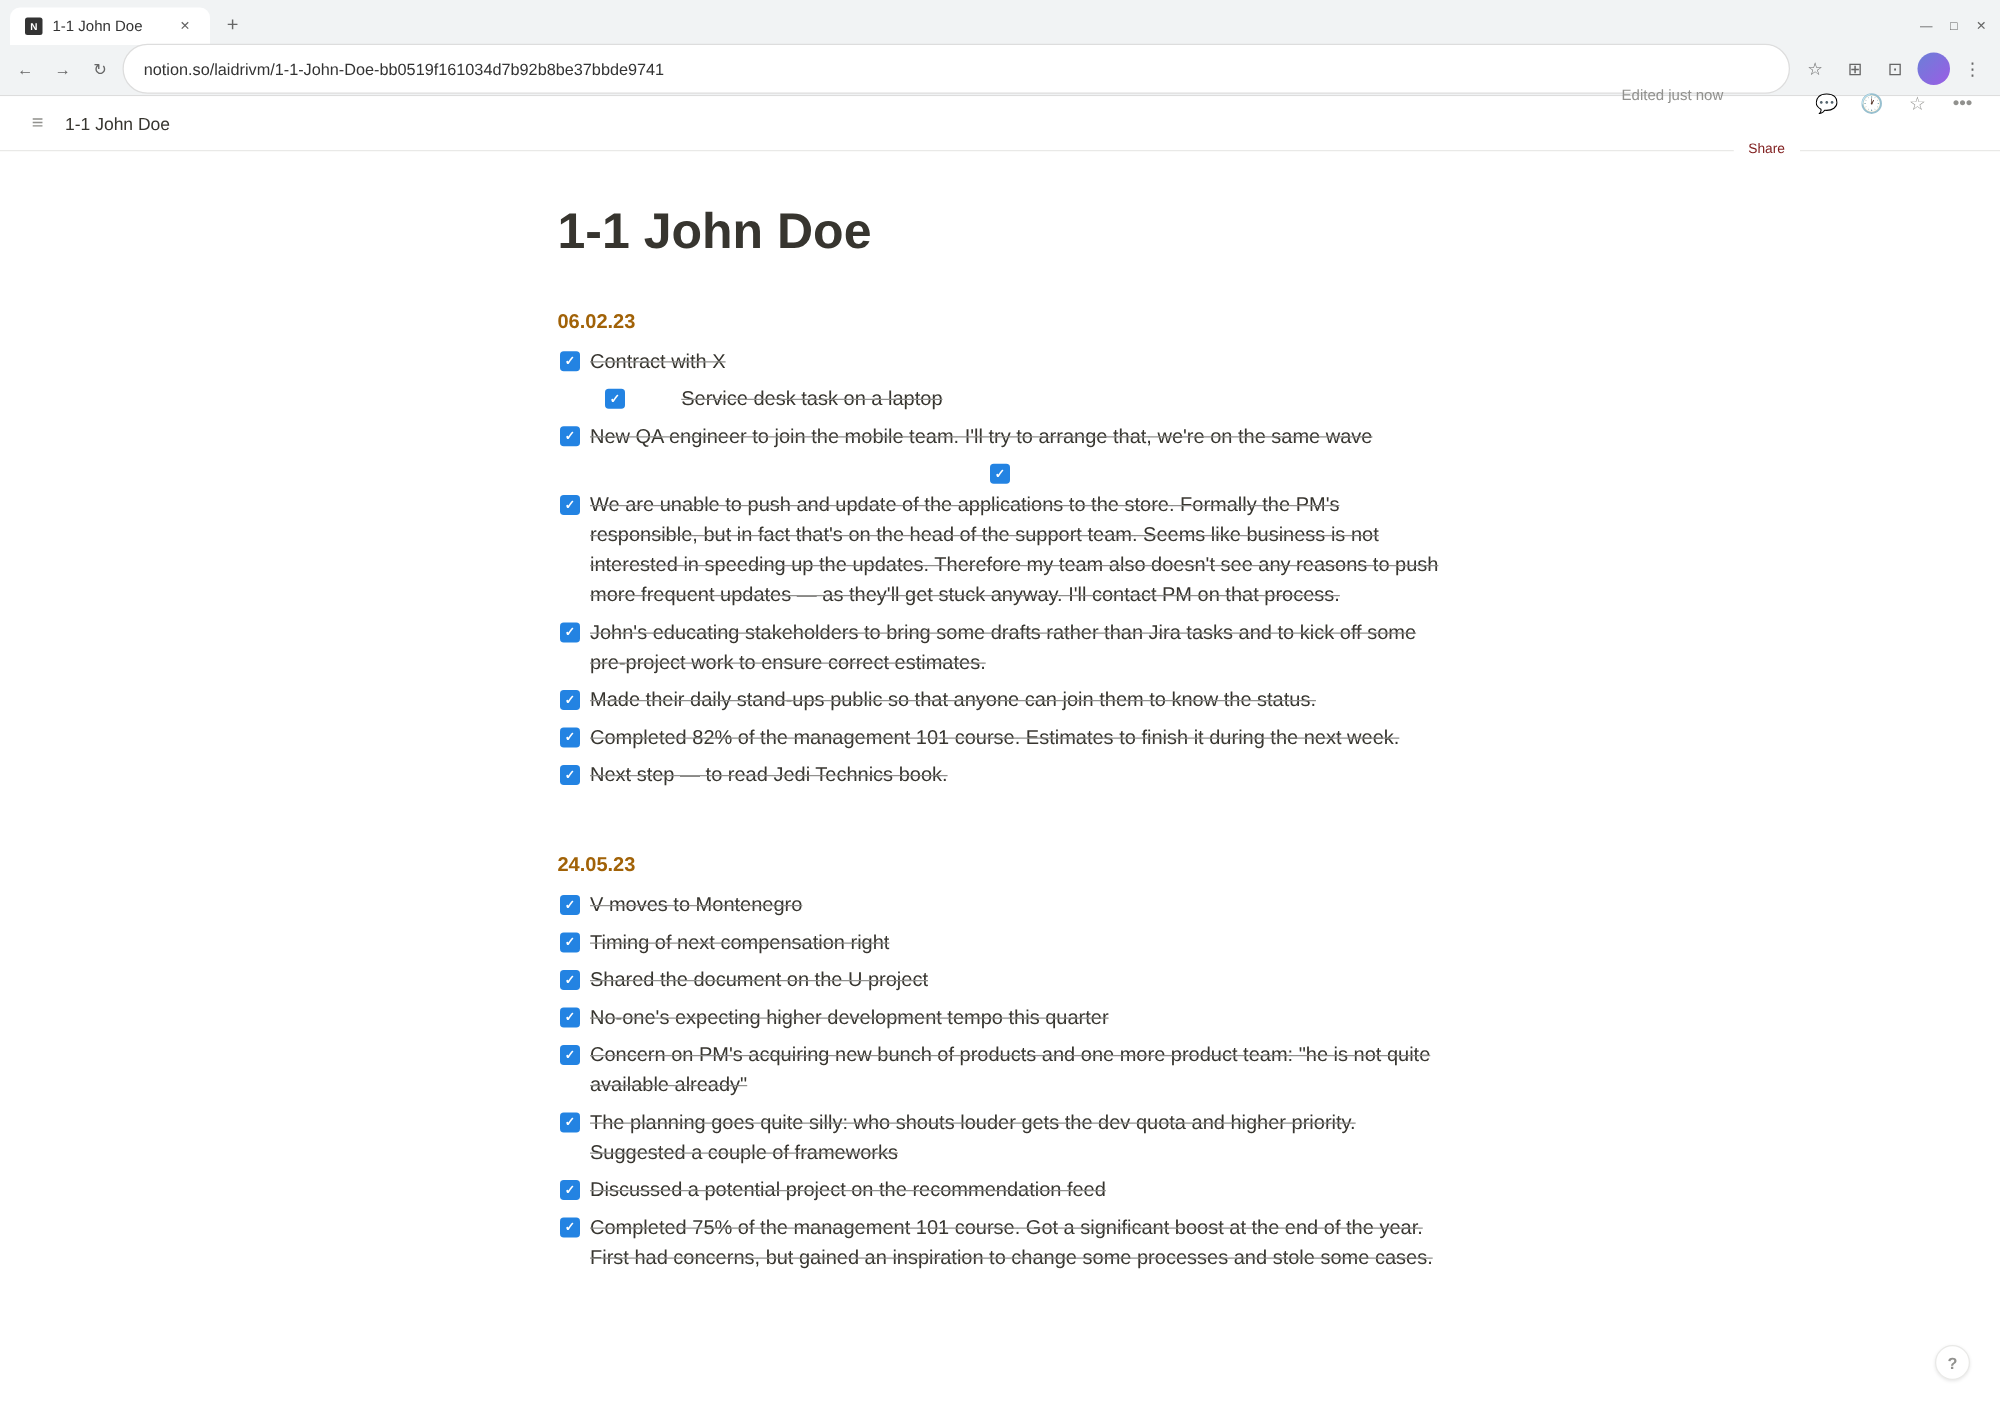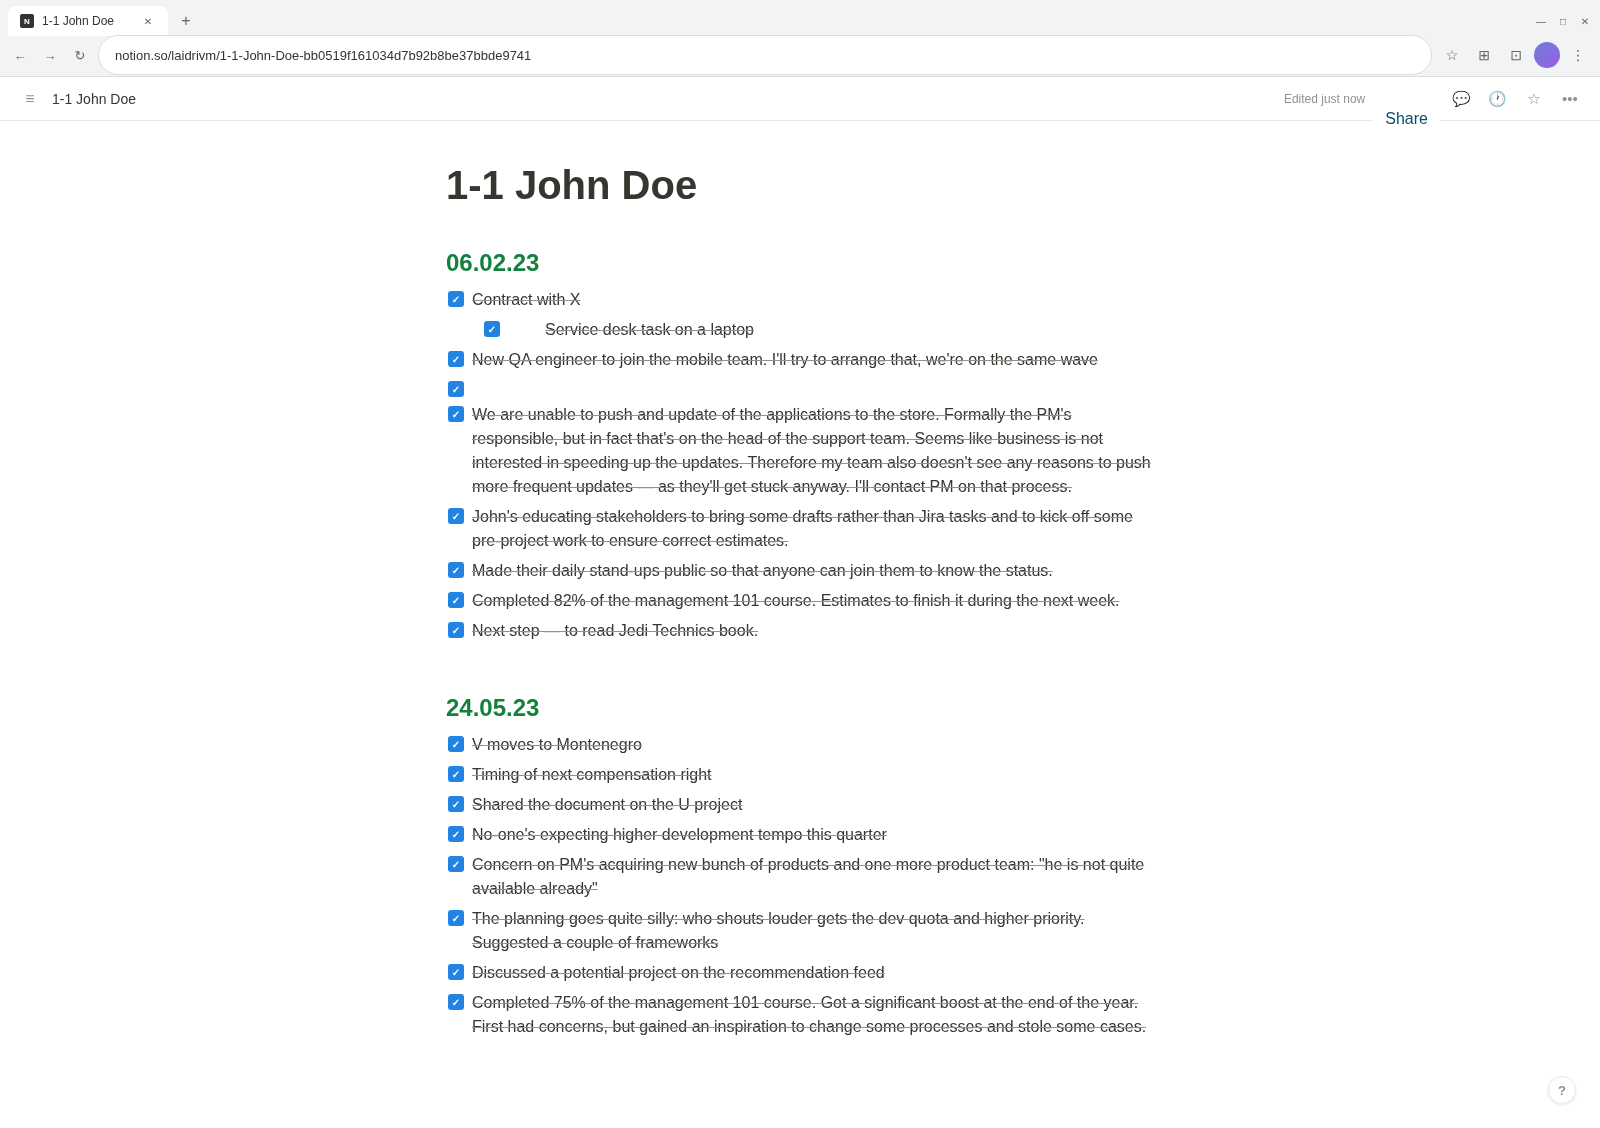--- a/index.html
+++ b/index.html
@@ -209,36 +209,36 @@
 
     .topbar-page-title {
       font-size: 14px;
       font-weight: 500;
       color: #37352f;
     }
 
     .topbar-right {
       margin-left: auto;
       display: flex;
-      align-items: center;
+      align-items: flex-start;
       gap: 8px;
     }
 
     .topbar-edited {
       font-size: 12px;
       color: #91918e;
     }
 
     .topbar-share-btn {
       padding: 4px 12px;
       border-radius: 4px;
       background: #fff;
       border: none;
-      font-size: 16px;
-      color: #0c4a6e;
+      font-size: 11px;
+      color: #7f1d1d;
       cursor: pointer;
       font-weight: 500;
       margin-top: 40px;
     }
 
     .topbar-icon-btn {
       width: 28px;
       height: 28px;
       border-radius: 4px;
       display: flex;
@@ -259,43 +259,44 @@
 
     .page-title {
       font-size: 40px;
       font-weight: 700;
       color: #37352f;
       margin-bottom: 40px;
       line-height: 1.2;
     }
 
     .section-heading {
-      font-size: 24px;
+      font-size: 16px;
       font-weight: 700;
-      color: #15803d;
+      color: #a16207;
       margin-bottom: 8px;
       margin-top: 0;
     }
 
     .section {
       margin-bottom: 48px;
     }
 
     
     .checklist {
       list-style: none;
     }
 
     .checklist-item {
       display: flex;
       align-items: flex-start;
       gap: 8px;
       padding: 3px 2px;
       position: relative;
       line-height: 1.5;
+      justify-content: center;
     }
 
     .item-controls {
       position: absolute;
       left: -56px;
       top: 4px;
       display: flex;
       gap: 2px;
       opacity: 0;
       align-items: center;

